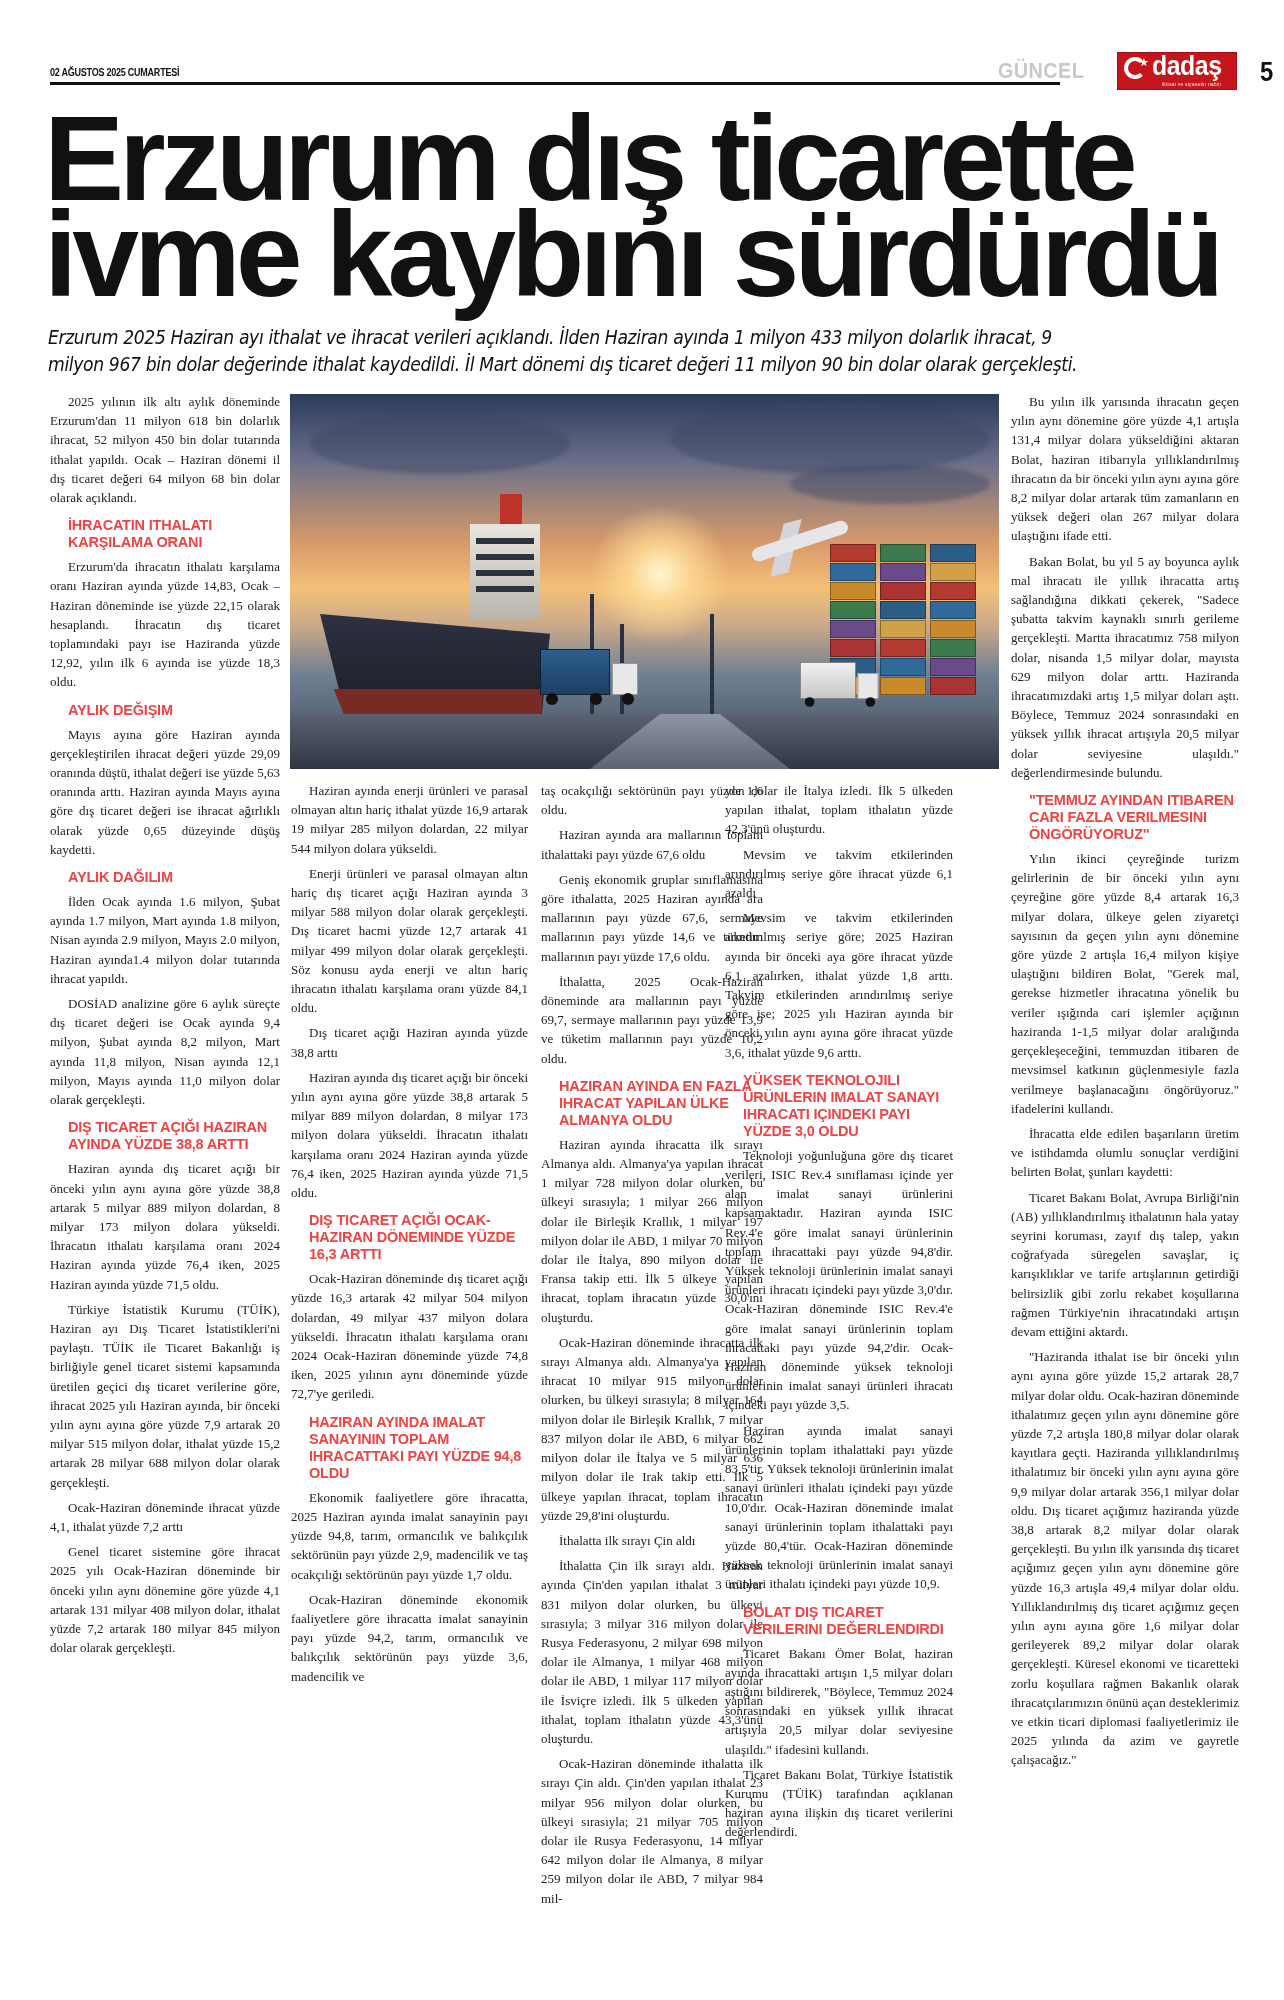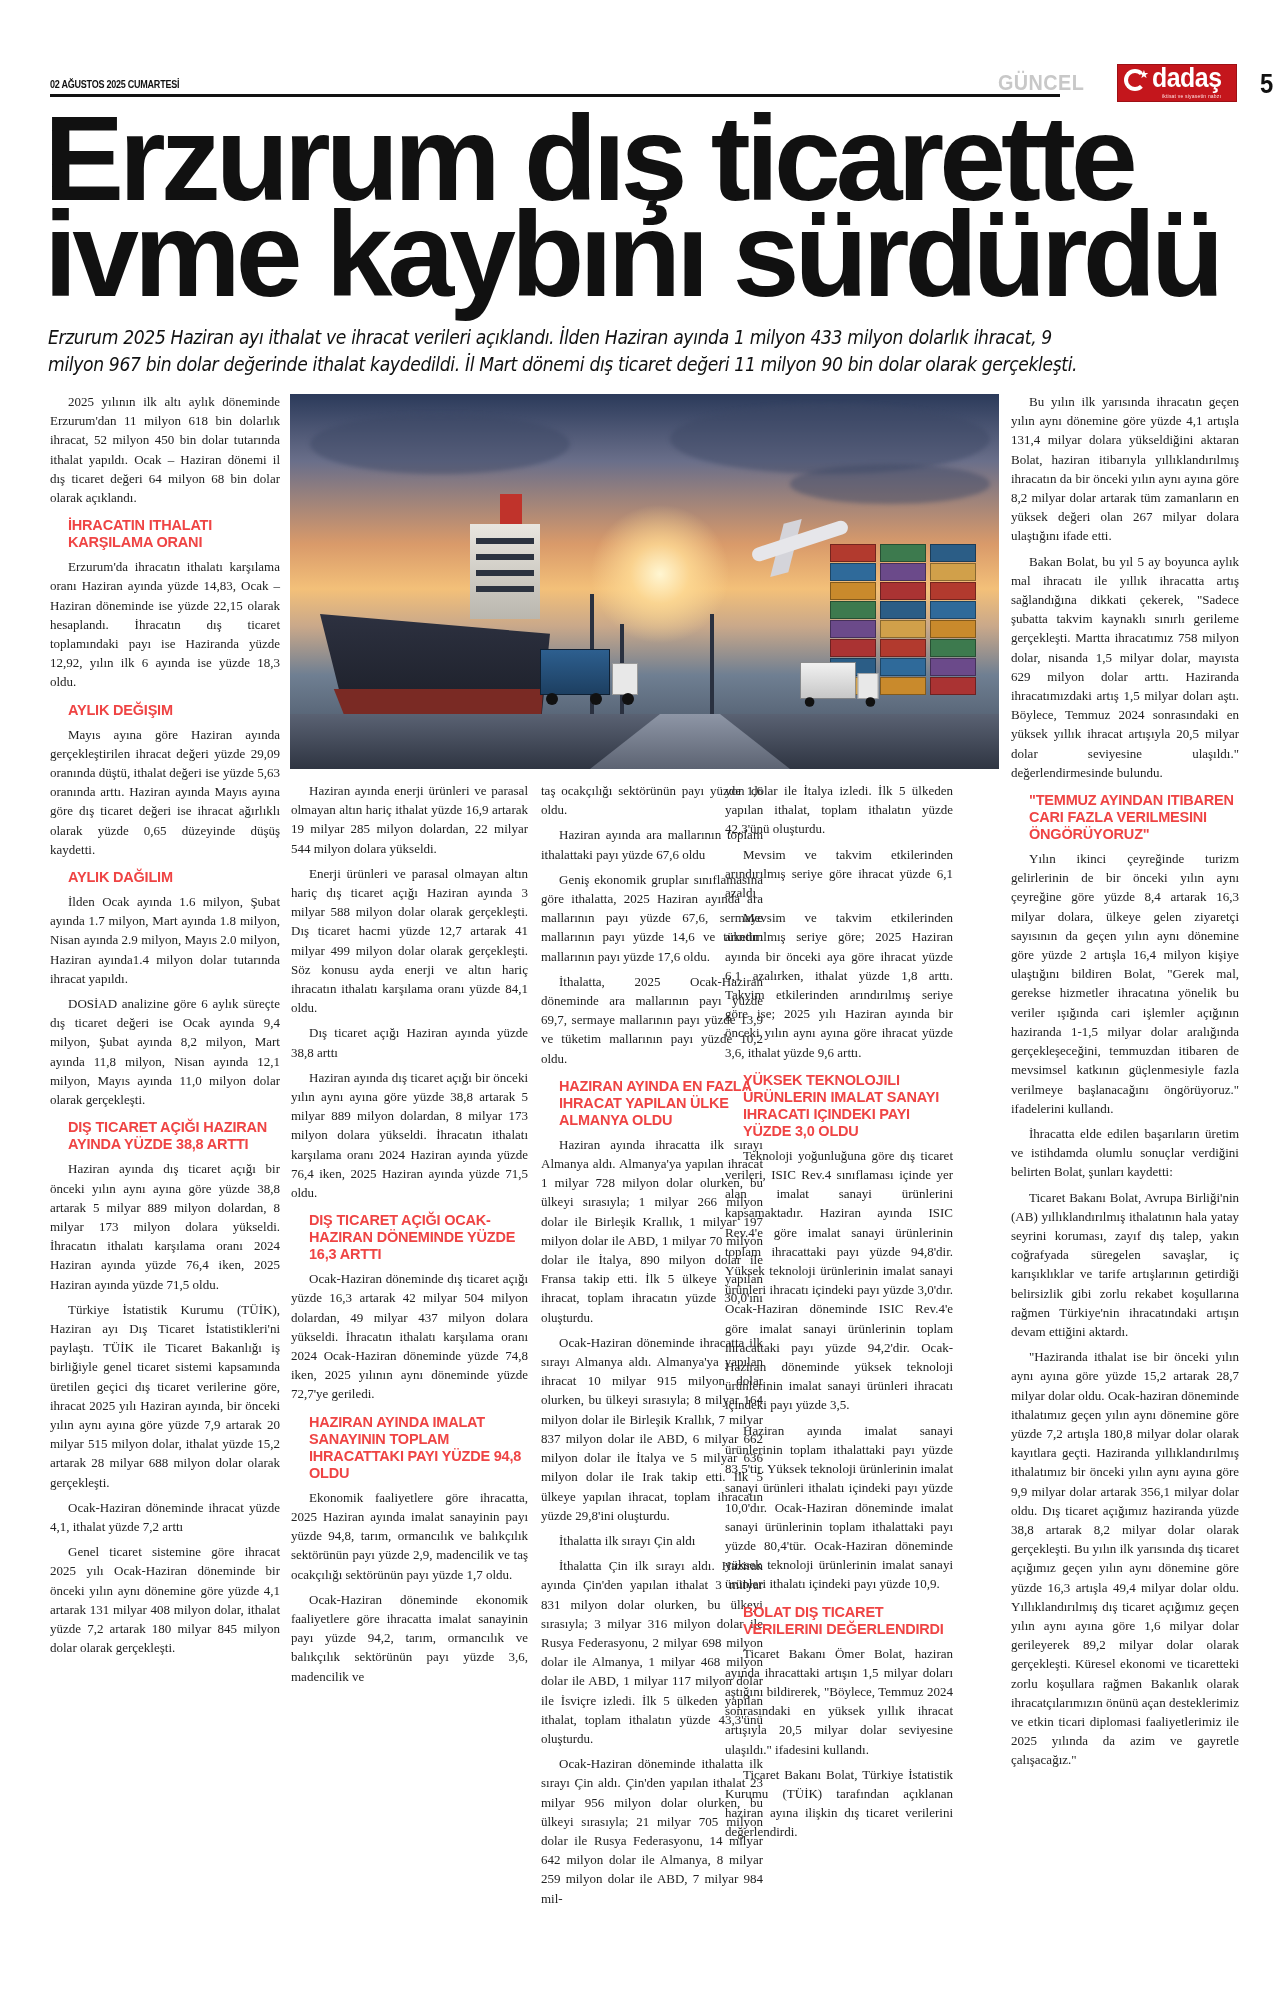--- a/index.html
+++ b/index.html
@@ -1,20 +1,20 @@
 <!DOCTYPE html>
 <html><head>
 <meta charset="utf-8">
 <style>
   * { box-sizing: border-box; margin: 0; padding: 0; }
   html, body { width: 1284px; height: 2000px; background: #ffffff; overflow: hidden; }
   body { position: relative; font-family: "Liberation Serif", "DejaVu Serif", serif; color: #1a1a1a; }
 
   
-  .topbar { position: absolute; left: 50px; top: 70px; width: 1190px; height: 30px; }
+  .topbar { position: absolute; left: 50px; top: 58px; width: 1190px; height: 30px; }
   .topbar .date { position: absolute; left: 0; top: 8px; font-family: "Liberation Sans", sans-serif; font-weight: bold; font-size: 11px; letter-spacing: -0.3px; transform: scaleX(0.82); transform-origin: left; color: #111; }
   .topbar .rule { position: absolute; left: 0; top: 24px; width: 1010px; height: 3px; background: #111; }
   .topbar .section { position: absolute; left: 948px; top: 0px; font-family: "Liberation Sans", sans-serif; font-weight: bold; font-size: 22px; color: #c8c8c8; transform: scaleX(0.9); transform-origin: left; letter-spacing: 0.5px; }
   .logo { position: absolute; left: 1067px; top: -6px; width: 120px; height: 38px; background: #c4161c; border: 1px solid #9e1015; }
   .logo .crescent { position: absolute; left: 6px; top: 4px; width: 22px; height: 22px; border-radius: 50%; border: 4px solid #fff; border-right-color: transparent; }
   .logo .star { position: absolute; left: 21px; top: 4px; color: #fff; font-size: 11px; font-family: "DejaVu Sans", sans-serif; line-height: 1; }
   .logo .name { position: absolute; left: 34px; top: -2px; color: #fff; font-family: "Liberation Sans", sans-serif; font-weight: bold; font-size: 27px; letter-spacing: -0.5px; transform: scaleX(0.92); transform-origin: left; }
   .logo .tagline { position: absolute; left: 44px; top: 28px; color: #ffe0e0; font-family: "Liberation Sans", sans-serif; font-size: 5px; letter-spacing: 0.2px; }
   .pageno { position: absolute; left: 1210px; top: -2px; font-family: "Liberation Sans", sans-serif; font-weight: bold; font-size: 28px; color: #111; transform: scaleX(0.85); transform-origin: left; }
 

